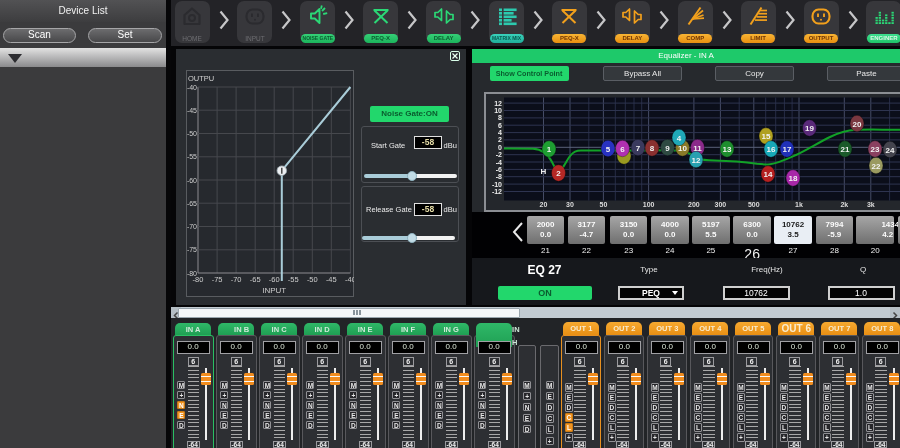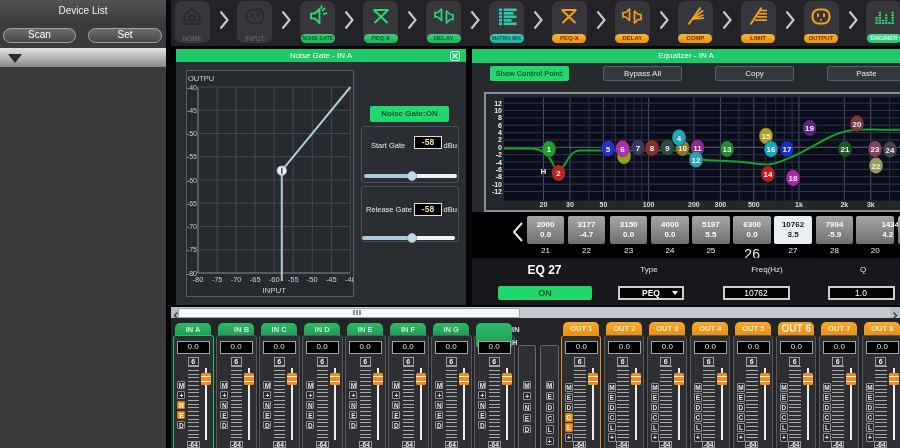--- a/index.html
+++ b/index.html
@@ -158,21 +158,20 @@
           <rect x="19.5" y="18.2" width="2.3" height="1.8" fill="#2bd876"></rect>
           <rect x="19.5" y="15.6" width="2.3" height="1.8" fill="#2bd876"></rect>
           <rect x="19.5" y="13.0" width="2.3" height="1.8" fill="#2bd876"></rect>
           <rect x="19.5" y="10.4" width="2.3" height="1.8" fill="#2bd876"></rect>
           <rect x="19.5" y="7.8" width="2.3" height="1.8" fill="#2bd876"></rect>
         </svg></div>
 <div class="abs" style="left:695.9px;top:33.5px;width:34px;height:9px;background:linear-gradient(#3fe090,#1fc468);border-radius:4.5px;color:#dff6e8;font-size:6px;font-weight:bold;text-align:center;line-height:9px;">ENGINER</div>
 </div>
 <div class="abs" style="left:171px;top:46px;width:729px;height:261px;background:#050507;"></div>
 <div class="abs" style="left:176px;top:49px;width:290px;height:256px;background:#2a2d31;">
-<div class="abs" style="left:0;top:0;width:290px;height:13px;background:#1ec96a;color:#fdfdfd;font-size:8px;text-align:center;line-height:13px;">Noise Gate - IN A</div>
 <div class="abs" style="left:274px;top:1.5px;width:10px;height:10px;border:1px solid #d9ffe9;border-radius:2px;">
         <svg style="display:block" width="8" height="8" viewBox="0 0 8 8">
           <line x1="1.5" y1="1.5" x2="6.5" y2="6.5" stroke="#eafff2" stroke-width="1.2"></line>
           <line x1="6.5" y1="1.5" x2="1.5" y2="6.5" stroke="#eafff2" stroke-width="1.2"></line>
         </svg>
       </div>
 <div class="abs" style="left:10px;top:21px;width:168px;height:226.5px;background:#26292e;border:1px solid #595c60;"></div>
 <svg class="abs" style="left:10px;top:21px;" width="168" height="226.5" viewBox="0 0 168 226.5">
         <line x1="12.0" y1="17" x2="12.0" y2="203.0" stroke="#8c8c90" stroke-width="1"></line>
         <line x1="31.1" y1="17" x2="31.1" y2="203.0" stroke="#46484d" stroke-width="1"></line>

